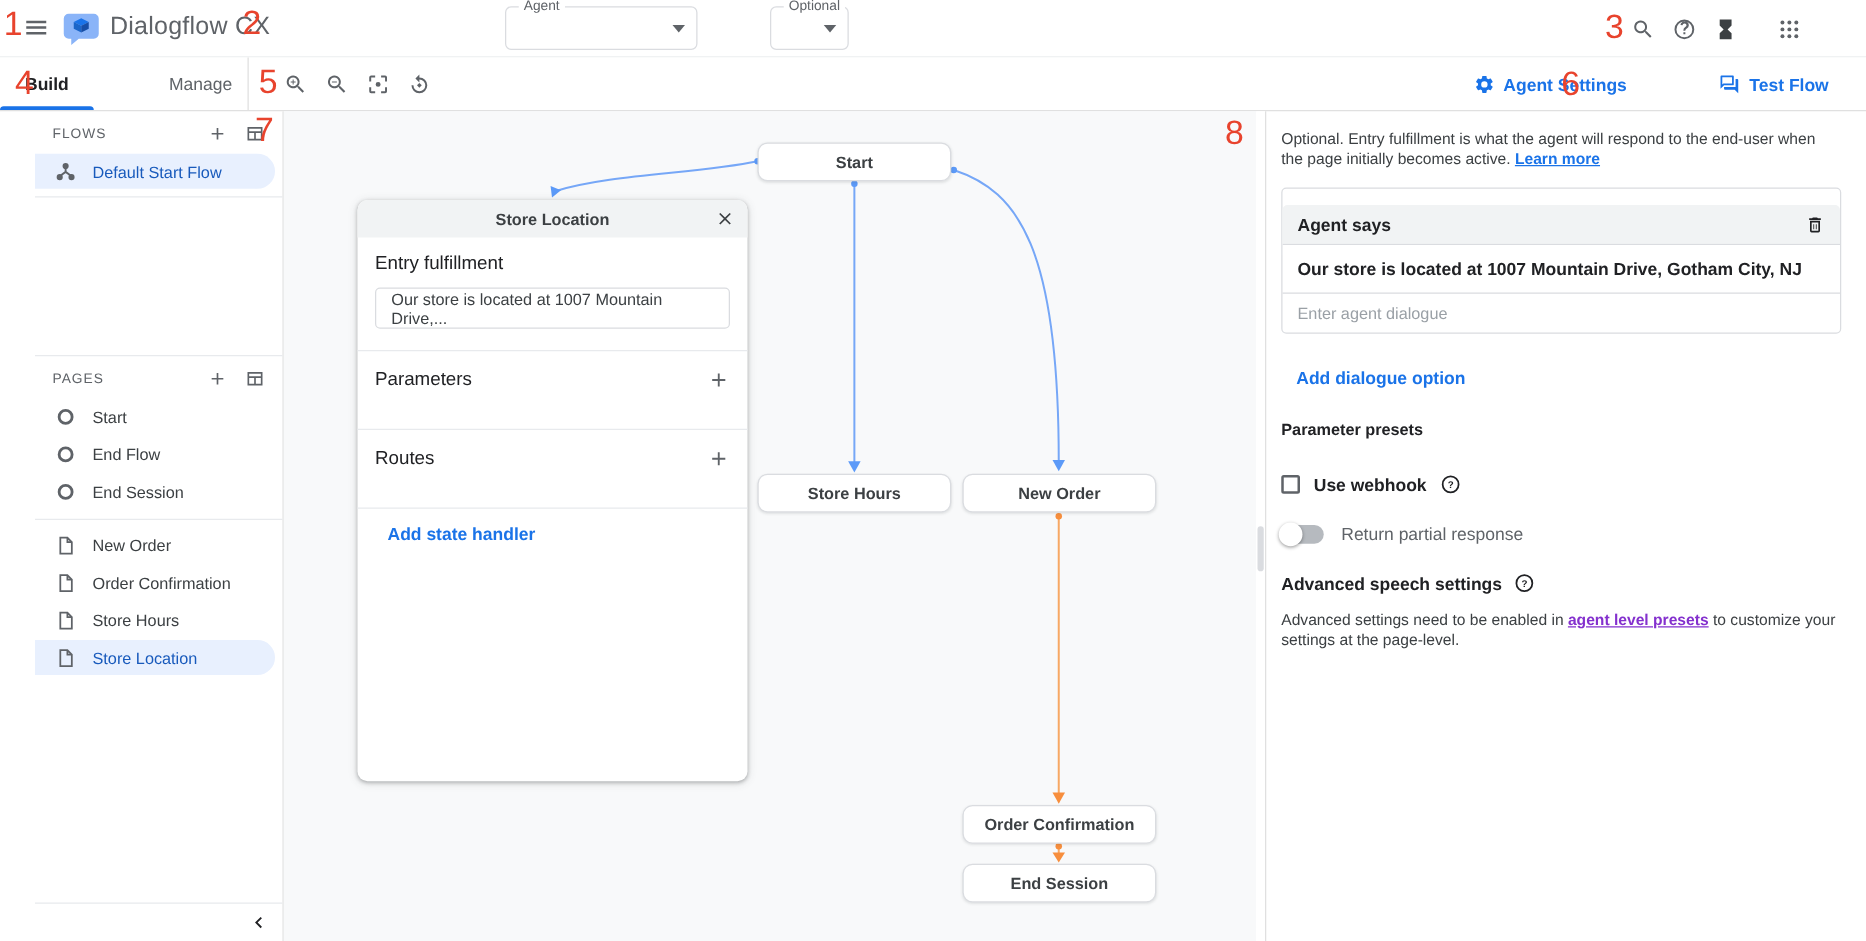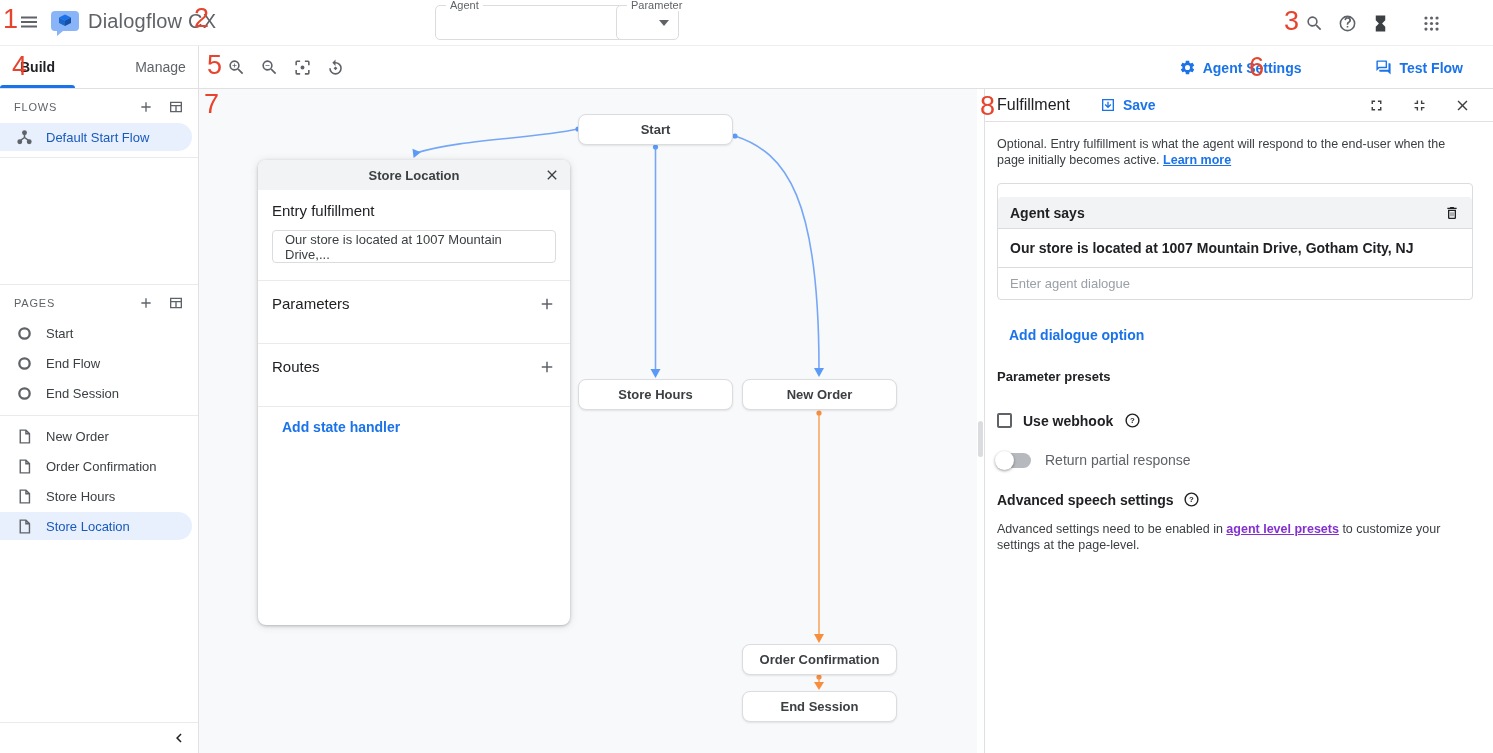--- a/index.html
+++ b/index.html
@@ -10,41 +10,41 @@
 
   
   .topbar { height:46px; flex:0 0 46px; position:relative; background:#fff; border-bottom:1px solid #eceef0; }
   .hamburger { position:absolute; left:20px; top:13px; width:18px; height:18px; color:#5f6368; cursor:pointer; }
   .logo { position:absolute; left:50px; top:8px; width:30px; height:30px; }
   .app-title { position:absolute; left:88px; top:10px; font-size:20px; color:#5f6368; letter-spacing:.2px; }
   .select-box { position:absolute; top:5px; height:35px; border:1px solid #dadce0; border-radius:5px; background:#fff; }
   .select-box .flabel { position:absolute; top:-7px; left:10px; background:#fff; padding:0 4px; font-size:11px; color:#5f6368; }
   .select-box .caret { position:absolute; right:9px; top:14px; width:0; height:0; border-left:5px solid transparent; border-right:5px solid transparent; border-top:6px solid #5f6368; }
   .sel-project { left:218px; width:187px; }
-  .sel-agent   { left:435px; width:212px; }
+  .sel-agent   { left:404px; width:154px; }
   .sel-language{ left:616px; width:63px; }
   .topbar-right { position:absolute; right:0; top:0; height:46px; display:flex; align-items:center; gap:14px; padding-right:52px; }
   .tb-icon { width:19px; height:19px; color:#5f6368; cursor:pointer; }
   .tb-icon.grid { margin-left:18px; }
 
   
   .toolbar { height:43px; flex:0 0 43px; display:flex; align-items:stretch; border-bottom:1px solid #e0e0e0; background:#fff; position:relative; }
   .tabs { width:199px; display:flex; border-right:1px solid #e0e0e0;gap:48px; }
   .tab { flex:1; display:flex; align-items:center; justify-content:center; font-size:14px; color:#5f6368; position:relative; cursor:pointer; }
   .tab.active { color:#202124; font-weight:bold; }
   .tab.active::after { content:""; position:absolute; left:0; right:0; bottom:0; height:3px; background:#1a73e8; border-radius:3px 3px 0 0; }
   .canvas-tools { display:flex; align-items:center; gap:14px; padding-left:28px; }
   .ct-icon { width:19px; height:19px; color:#5f6368; cursor:pointer; }
   .toolbar-right { position:absolute; right:0; top:0; height:43px; display:flex; align-items:center; gap:24px; padding-right:24px; }
   .blue-btn { display:flex; align-items:center; gap:7px; color:#1a73e8; font-size:14px; font-weight:bold; cursor:pointer; padding:4px 6px; }
   .blue-btn .bicon { width:17px; height:17px; }
   .toolbar-right .spacer { width:14px; }
 
   
-  .main { flex:1; display:flex; min-height:0; }
+  .main { flex:1; display:flex; min-height:0;padding-left:28px; }
 
   
   .sidebar { width:199px; flex:0 0 199px; border-right:1px solid #e0e0e0; display:flex; flex-direction:column; background:#fff; }
   .side-header { display:flex; align-items:center; padding:10px 14px 6px 14px; }
   .side-header .htitle { font-size:11px; letter-spacing:.8px; color:#5f6368; flex:1; }
   .side-header .hicon { width:16px; height:16px; color:#5f6368; margin-left:14px; cursor:pointer; }
   .side-item { height:28px; display:flex; align-items:center; gap:13px; padding-left:16px; margin:2px 6px 2px 0; border-radius:0 16px 16px 0; font-size:13px; color:#3c4043; cursor:pointer; }
   .side-item.selected { background:#e8f0fe; color:#185abc; }
   .side-item .iicon { width:17px; height:17px; color:#5f6368; flex:0 0 17px; }
   .flows-block { border-bottom:1px solid #e8eaed; padding-bottom:4px; }
@@ -138,21 +138,21 @@
       <path fill="#1b66c9" d="M9 9.5v5.5l6 3v-5.5z"></path>
       <path fill="#174ea6" d="M21 9.5v5.5l-6 3v-5.5z"></path>
     </svg>
     <div class="app-title">Dialogflow CX</div>
 
     <div class="select-box sel-agent">
       <span class="flabel">Agent</span>
       <span class="caret"></span>
     </div>
     <div class="select-box sel-language">
-      <span class="flabel">Parameter</span>
+      <span class="flabel">Optional</span>
       <span class="caret"></span>
     </div>
 
     <div class="topbar-right">
       <svg class="tb-icon" viewBox="0 0 24 24">
           <path fill="currentColor" d="M15.5 14h-.79l-.28-.27a6.5 6.5 0 1 0-.7.7l.27.28v.79l5 4.99L20.49 19l-4.99-5zm-6 0A4.5 4.5 0 1 1 14 9.5 4.5 4.5 0 0 1 9.5 14z"></path>
         </svg>
       <svg class="tb-icon" viewBox="0 0 24 24">
           <path fill="currentColor" d="M12 2a10 10 0 1 0 10 10A10 10 0 0 0 12 2zm0 18a8 8 0 1 1 8-8 8 8 0 0 1-8 8zm1-5h-2v2h2zm-.85-11.05a4.1 4.1 0 0 0-4.1 3.55l2 .27a2.1 2.1 0 0 1 2.1-1.82 1.9 1.9 0 0 1 2 1.85c0 .92-.65 1.39-1.55 2.06A3.69 3.69 0 0 0 11 12.9v.6h2v-.4c0-.9.55-1.36 1.5-2.07a3.88 3.88 0 0 0 2-3.23 3.9 3.9 0 0 0-4.35-3.85z"></path>
         </svg>
@@ -374,40 +374,20 @@
           <div class="fc-link">Add state handler</div>
         </div>
       </div>
     </div>
 
     <div class="resizer">
       <div class="handle"></div>
     </div>
 
     <div class="rpanel">
-      <div class="rp-header">
-        <span class="rp-title">Fulfillment</span>
-        <div class="rp-save">
-          <svg class="bicon" viewBox="0 0 24 24">
-              <path fill="none" stroke="#1a73e8" stroke-width="2" d="M4 4h16v16H4z" rx="2"></path>
-              <path fill="#1a73e8" d="M11 7h2v6.17l2.59-2.58L17 12l-5 5-5-5 1.41-1.41L11 13.17z"></path>
-            </svg>
-          <span>Save</span>
-        </div>
-        <div class="rspace"></div>
-        <svg class="rp-hicon" viewBox="0 0 24 24">
-            <path fill="currentColor" d="M7 14H5v5h5v-2H7v-3zm-2-4h2V7h3V5H5v5zm12 7h-3v2h5v-5h-2v3zM14 5v2h3v3h2V5h-5z"></path>
-          </svg>
-        <svg class="rp-hicon" viewBox="0 0 24 24">
-            <path fill="currentColor" d="M5 16h3v3h2v-5H5v2zm3-8H5v2h5V5H8v3zm6 11h2v-3h3v-2h-5v5zm2-11V5h-2v5h5V8h-3z"></path>
-          </svg>
-        <svg class="rp-hicon" viewBox="0 0 24 24">
-            <path fill="currentColor" d="M19 6.41 17.59 5 12 10.59 6.41 5 5 6.41 10.59 12 5 17.59 6.41 19 12 13.41 17.59 19 19 17.59 13.41 12z"></path>
-          </svg>
-      </div>
 
       <div class="rp-body">
         <div class="rp-desc">
           <span>Optional. Entry fulfillment is what the agent will respond to the end-user when the page initially becomes active. </span><span class="link-blue">Learn more</span>
         </div>
 
         <div class="agent-says">
           <div class="as-header">
             <span class="as-title">Agent says</span>
             <svg class="as-trash" viewBox="0 0 24 24">

